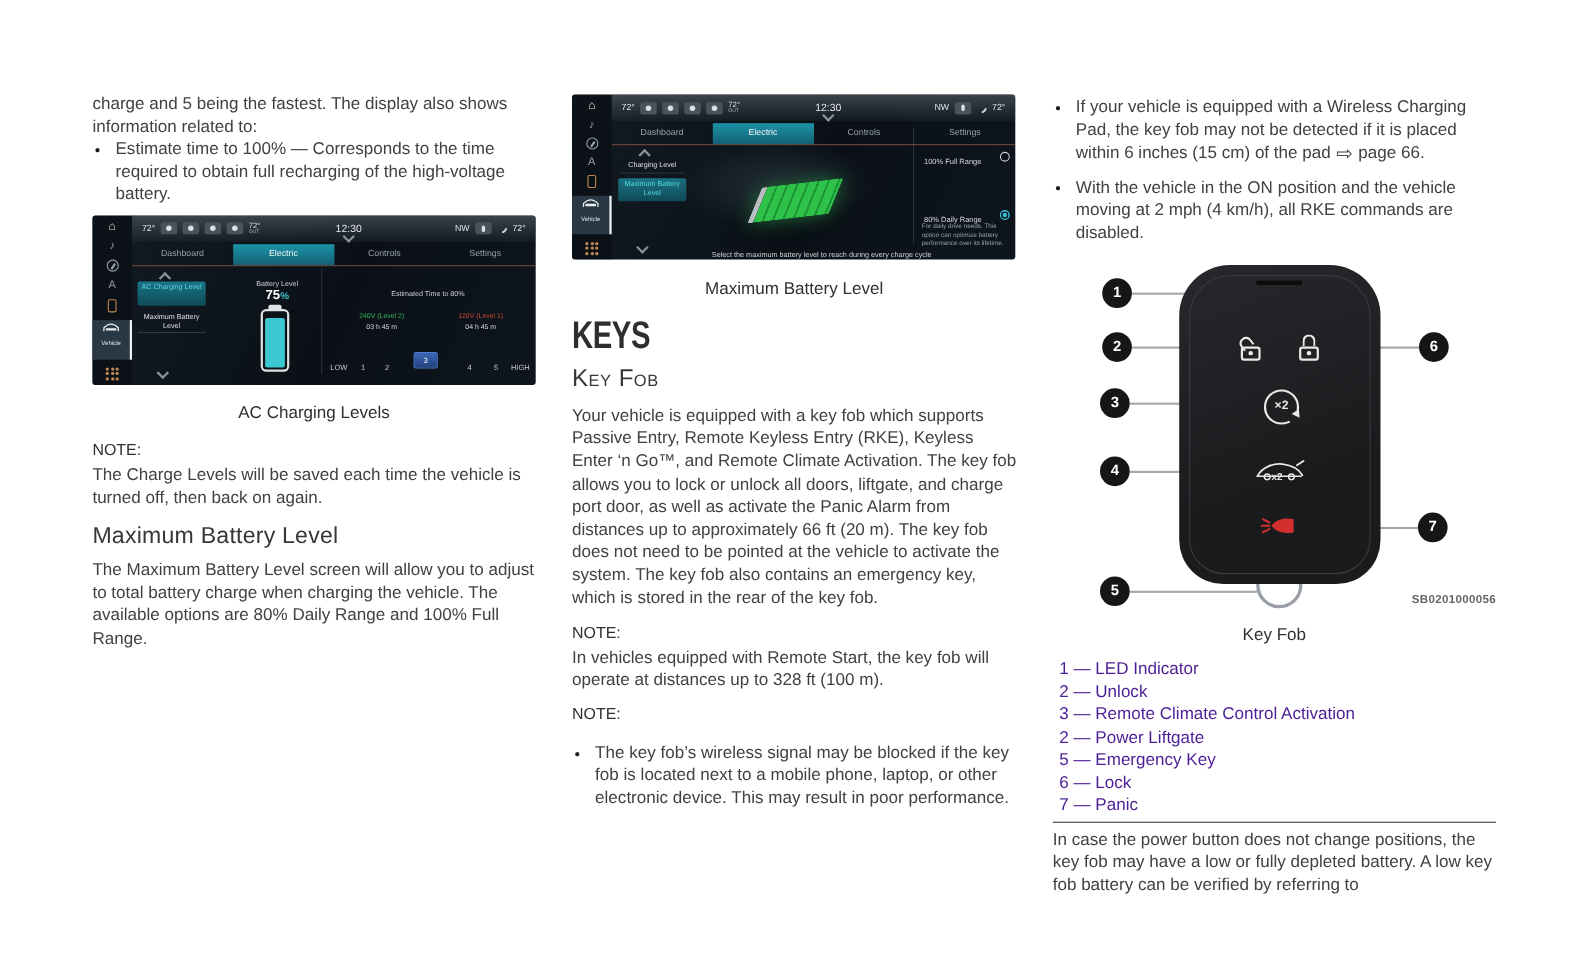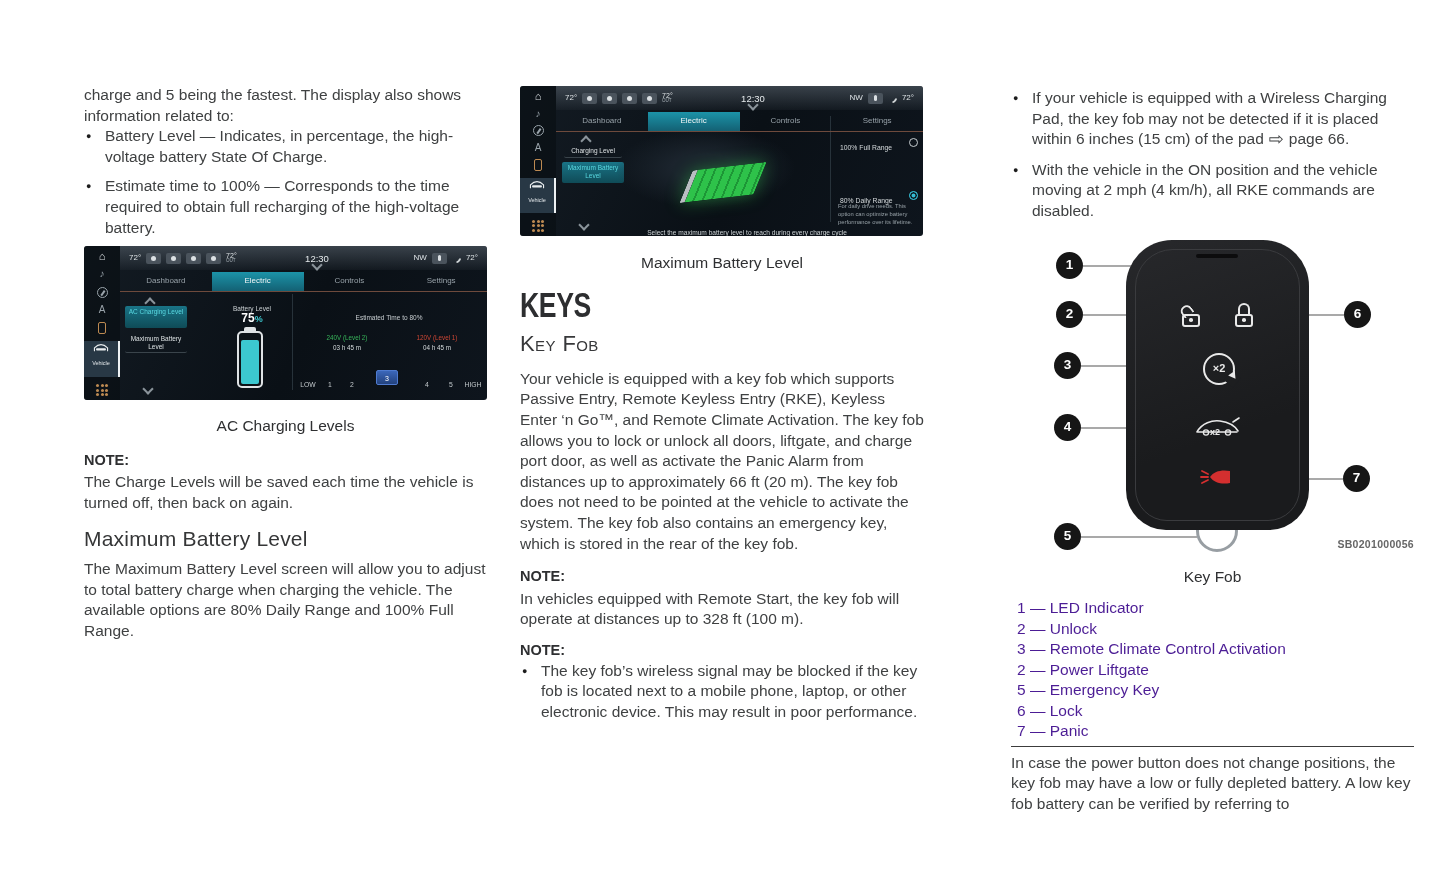--- a/index.html
+++ b/index.html
@@ -15,29 +15,29 @@
   .hdr .pgnum { font-weight:bold; font-size:16px; color:#2e2f31; }
   .hdr .title { display:inline-block; transform:scaleX(.88); transform-origin:left center;
                 font-size:15.5px; color:#2e2f31; letter-spacing:.2px; margin-left:14px; }
   .hdr .bar { position:absolute; left:301px; top:5px; width:975px; height:9px;
               background:linear-gradient(180deg,#474747,#303030); }
 
   
   .col { position:absolute; width:403px; font-size:15.5px; line-height:20.6px; }
   .col-left { left:84px; top:85px; }
   .col-mid  { left:520px; top:86px; width:404px; }
-  .col-right{ left:1011px; top:88px; }
+  .col-right{ left:957px; top:88px; }
 
   p.body { color:#3f4142; }
   ul.blist { list-style:none; }
   ul.blist li { position:relative; padding-left:21px; }
   ul.blist li::before { content:"●"; position:absolute; left:2px; top:0; font-size:9px; line-height:20.6px; color:#1c1c1c; }
 
   .caption { text-align:center; font-size:15.5px; color:#2f3032; }
-  .notelbl { font-weight:bold; font-size:14.5px; color:#2e2f31; }
+  .notelbl { font-weight:normal; font-size:14.5px; color:#2e2f31; }
   .h-med { font-size:21px; font-weight:normal; color:#353637; letter-spacing:.2px; }
   .h-keys { display:inline-block; font-size:35px; font-weight:bold; color:#2d2e30;
             transform:scaleX(.76); transform-origin:left center; letter-spacing:-.5px; }
   .h-keyfob { font-size:22px; font-weight:normal; color:#37383a; font-variant:small-caps; letter-spacing:.4px; }
   .ref-arrow { font-size:18px; margin:0 5px; color:#3f4142; vertical-align:-1px; }
 
   
   .screen { position:relative; width:403px; border-radius:3px; overflow:hidden;
             background:linear-gradient(115deg,#131b23,#0a1016 55%,#0e151d); }
   .screen.ac { height:154px; }
@@ -167,21 +167,20 @@
 </style>
 </head>
 <body>
 
 <div class="page">
 
 
   <div class="col col-left">
     <p class="body" style="">charge and 5 being the fastest. The display also shows information related to:</p>
     <ul class="blist" style="margin-bottom:8px">
-      <li style="margin-bottom:9px">Battery Level — Indicates, in percentage, the high-voltage battery State Of Charge.</li>
       <li>Estimate time to 100% — Corresponds to the time required to obtain full recharging of the high-voltage battery.</li>
     </ul>
 
     <div class="screen ac">
       <div class="scr-side">
         <span class="si home">⌂</span>
         <span class="si">♪</span>
         <span class="nav-ic"></span>
         <span class="si">A</span>
         <span class="mobile-ic"></span>
@@ -346,21 +345,21 @@
       <span class="abs chev down" style="left:60px;top:135px"></span>
     </div>
 
     <div class="caption" style="margin-top:17px">Maximum Battery Level</div>
     <div style="margin-top:21px"><span class="h-keys">KEYS</span></div>
     <div class="h-keyfob" style="margin-top:12px">Key Fob</div>
     <p class="body" style="margin-top:14px">Your vehicle is equipped with a key fob which supports Passive Entry, Remote Keyless Entry (RKE), Keyless Enter ‘n Go™, and Remote Climate Activation. The key fob allows you to lock or unlock all doors, liftgate, and charge port door, as well as activate the Panic Alarm from distances up to approximately 66 ft (20 m). The key fob does not need to be pointed at the vehicle to activate the system. The key fob also contains an emergency key, which is stored in the rear of the key fob.</p>
     <div class="notelbl" style="margin-top:12px">NOTE:</div>
     <p class="body" style="margin-top:2px">In vehicles equipped with Remote Start, the key fob will operate at distances up to 328 ft (100 m).</p>
     <div class="notelbl" style="margin-top:10px">NOTE:</div>
-    <ul class="blist" style="margin-top:0">
+    <ul class="blist" style="margin-top:14px">
       <li>The key fob’s wireless signal may be blocked if the key fob is located next to a mobile phone, laptop, or other electronic device. This may result in poor performance.</li>
     </ul>
   </div>
 
   <div class="col col-right">
     <ul class="blist">
       <li style="margin-bottom:10px">
         <span>If your vehicle is equipped with a Wireless Charging Pad, the key fob may not be detected if it is placed within 6 inches (15 cm) of the pad</span><span class="ref-arrow">⇨</span><span>page 66.</span>
       </li>
       <li>With the vehicle in the ON position and the vehicle moving at 2 mph (4 km/h), all RKE commands are disabled.</li>

